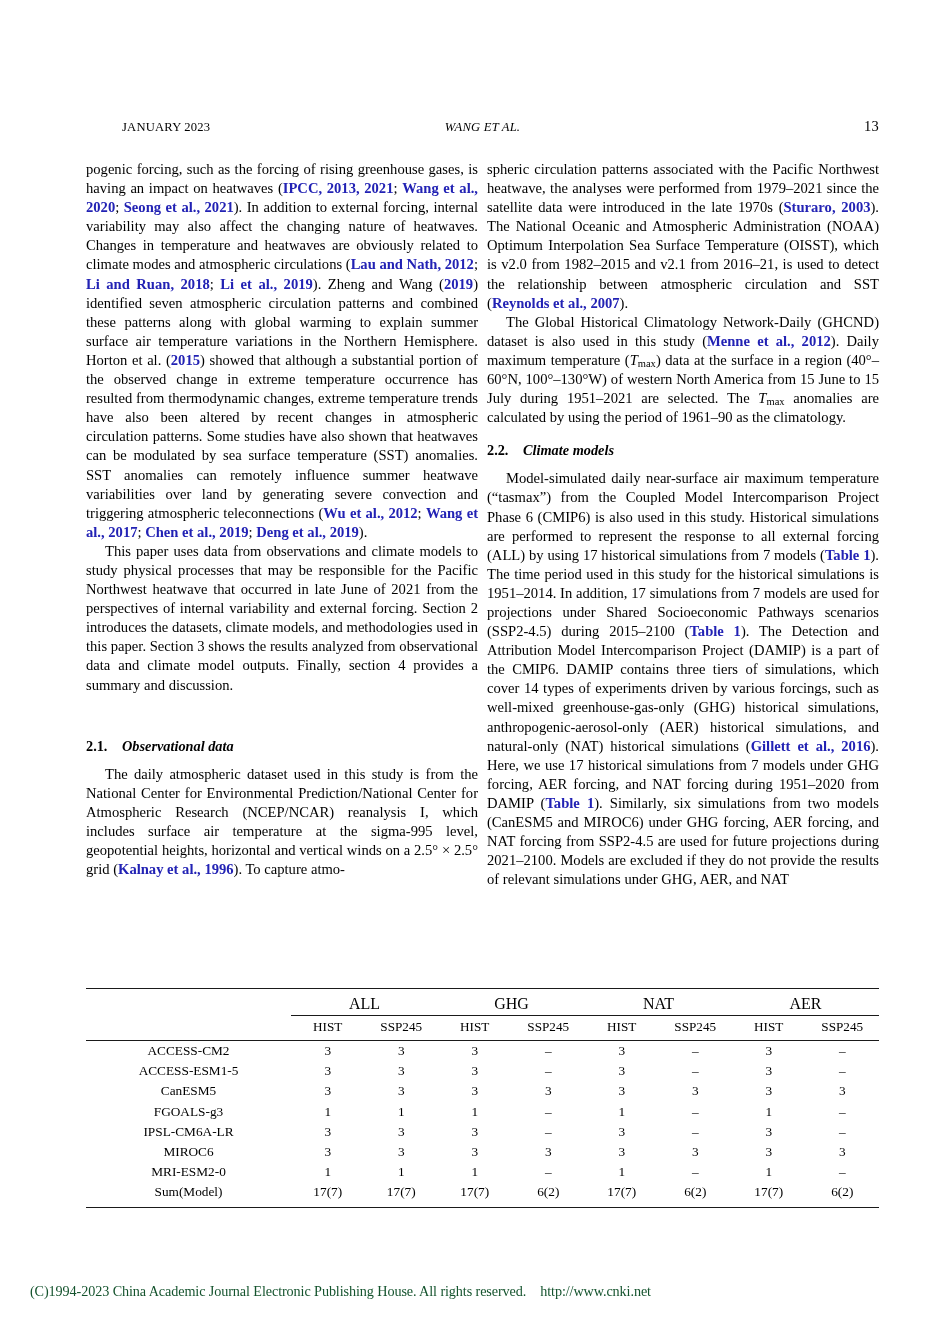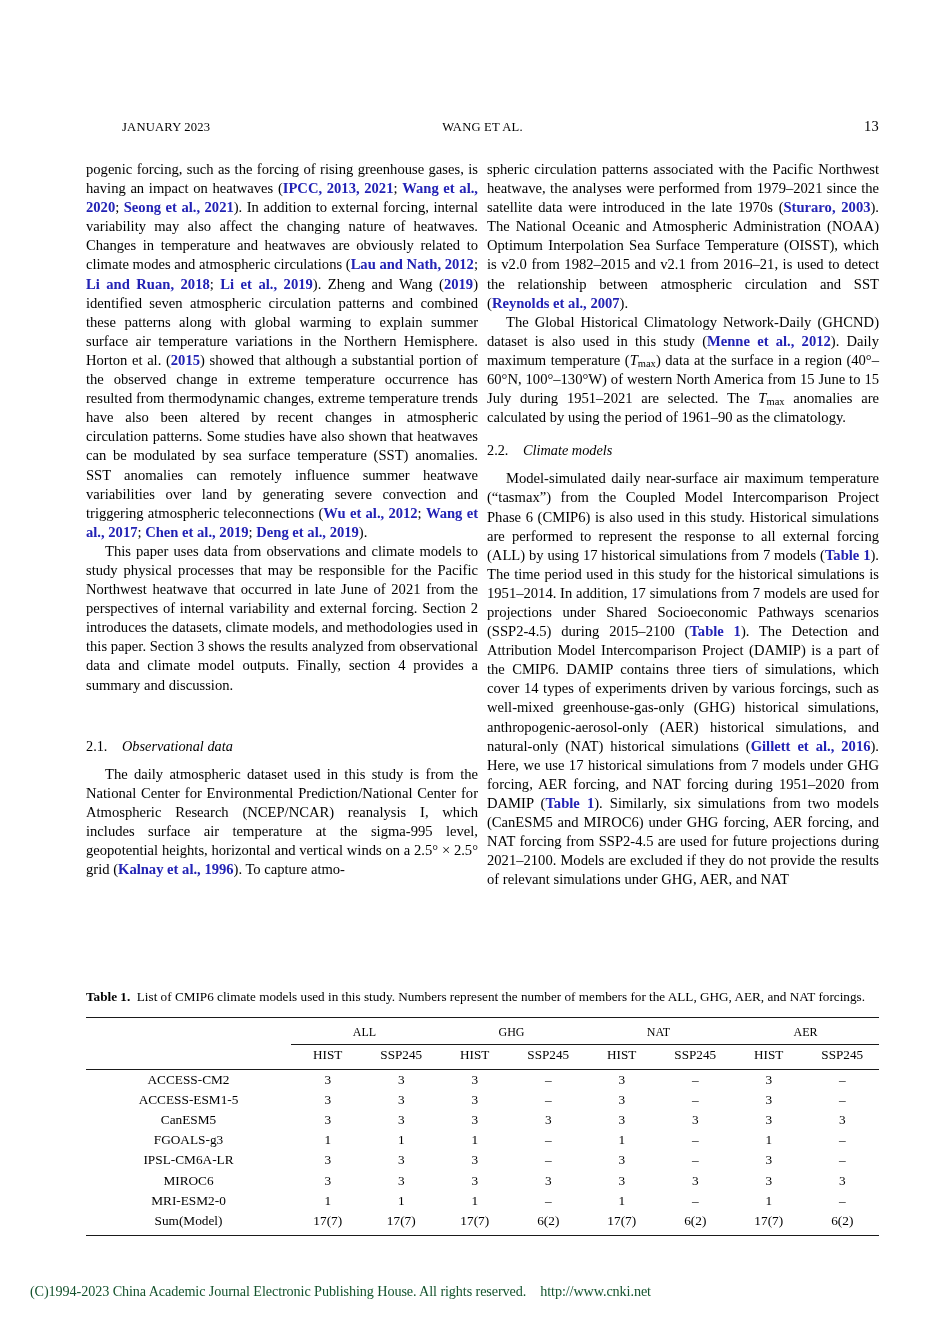--- a/index.html
+++ b/index.html
@@ -34,20 +34,21 @@
   }
   .runhead .rh-left {
     position: absolute; left: 0; top: 0;
     white-space: nowrap;
     margin-left: 36px;
   }
   .runhead .rh-center {
     position: absolute; left: 0; top: 0;
     width: 793px; text-align: center;
     white-space: nowrap;
+    font-style: italic;
   }
   .runhead .rh-right {
     position: absolute; right: 0; top: -2px;
     font-size: 14.5px;
     white-space: nowrap;
   }
 
   
   .col {
     position: absolute;
@@ -82,21 +83,21 @@
     font-size: 16.3px;
     font-weight: bold;
     line-height: 22px;
     letter-spacing: 0.1px;
   }
   h2.sec .num { display: inline-block; width: 36px; }
 
   h3.subsec {
     margin: 0;
     font-size: 14.3px;
-    font-weight: normal;
+    font-weight: bold;
     font-style: italic;
     line-height: 20px;
   }
   h3.subsec .num {
     display: inline-block;
     width: 36px;
     font-style: normal;
   }
 
   .gap-before-sec { height: 28px; }
@@ -127,21 +128,21 @@
     padding: 0;
     font-weight: normal;
     text-align: center;
     vertical-align: middle;
   }
 
   .rule-top td     { border-top: 1.6px solid #1a1a1a; height: 4px; }
   .rule-bottom td  { border-bottom: 1.6px solid #1a1a1a; height: 4px; }
   .rule-mid td     { border-bottom: 0.9px solid #1a1a1a; height: 3px; }
 
-  tr.grouprow th        { height: 22px; font-size: 12px; }
+  tr.grouprow th        { height: 22px; font-size: 16px; }
   tr.grouprow th.grp    { border-bottom: 0.9px solid #1a1a1a; }
   tr.subrow th          { height: 21px; font-size: 13.2px; margin-top: 30px; }
 
   tr.datarow td         { height: 20.2px; }
   td.model              { text-align: center; white-space: nowrap; }
 
   .c-model { width: 205px; }
   .c-num   { width: 73.5px; }
 
   
@@ -196,21 +197,20 @@
 
     <h3 class="subsec"><span class="num">2.2.</span><span>Climate models</span></h3>
 
     <div class="gap-tiny"></div>
 
     <p class="indent"><span>Model-simulated daily near-surface air maximum temperature (“tasmax”) from the Coupled Model Intercomparison Project Phase 6 (CMIP6) is also used in this study. Historical simulations are performed to represent the response to all external forcing (ALL) by using 17 historical simulations from 7 models (</span><span class="cite">Table 1</span><span>). The time period used in this study for the historical simulations is 1951–2014. In addition, 17 simulations from 7 models are used for projections under Shared Socioeconomic Pathways scenarios (SSP2-4.5) during 2015–2100 (</span><span class="cite">Table 1</span><span>). The Detection and Attribution Model Intercomparison Project (DAMIP) is a part of the CMIP6. DAMIP contains three tiers of simulations, which cover 14 types of experiments driven by various forcings, such as well-mixed greenhouse-gas-only (GHG) historical simulations, anthropogenic-aerosol-only (AER) historical simulations, and natural-only (NAT) historical simulations (</span><span class="cite">Gillett et al., 2016</span><span>). Here, we use 17 historical simulations from 7 models under GHG forcing, AER forcing, and NAT forcing during 1951–2020 from DAMIP (</span><span class="cite">Table 1</span><span>). Similarly, six simulations from two models (CanESM5 and MIROC6) under GHG forcing, AER forcing, and NAT forcing from SSP2-4.5 are used for future projections during 2021–2100. Models are excluded if they do not provide the results of relevant simulations under GHG, AER, and NAT</span></p>
   </div>
 
   <div class="table-block">
 
-    <div class="tbl-caption"><span class="lbl">Table 1.</span>&nbsp;&nbsp;<span>List of CMIP6 climate models used in this study. Numbers represent the number of members for the ALL, GHG, AER, and NAT forcings.</span></div>
 
     <table class="data">
       <colgroup>
         <col class="c-model">
           <col class="c-num">
           <col class="c-num">
         <col class="c-num">
           <col class="c-num">
           <col class="c-num">
         <col class="c-num">

